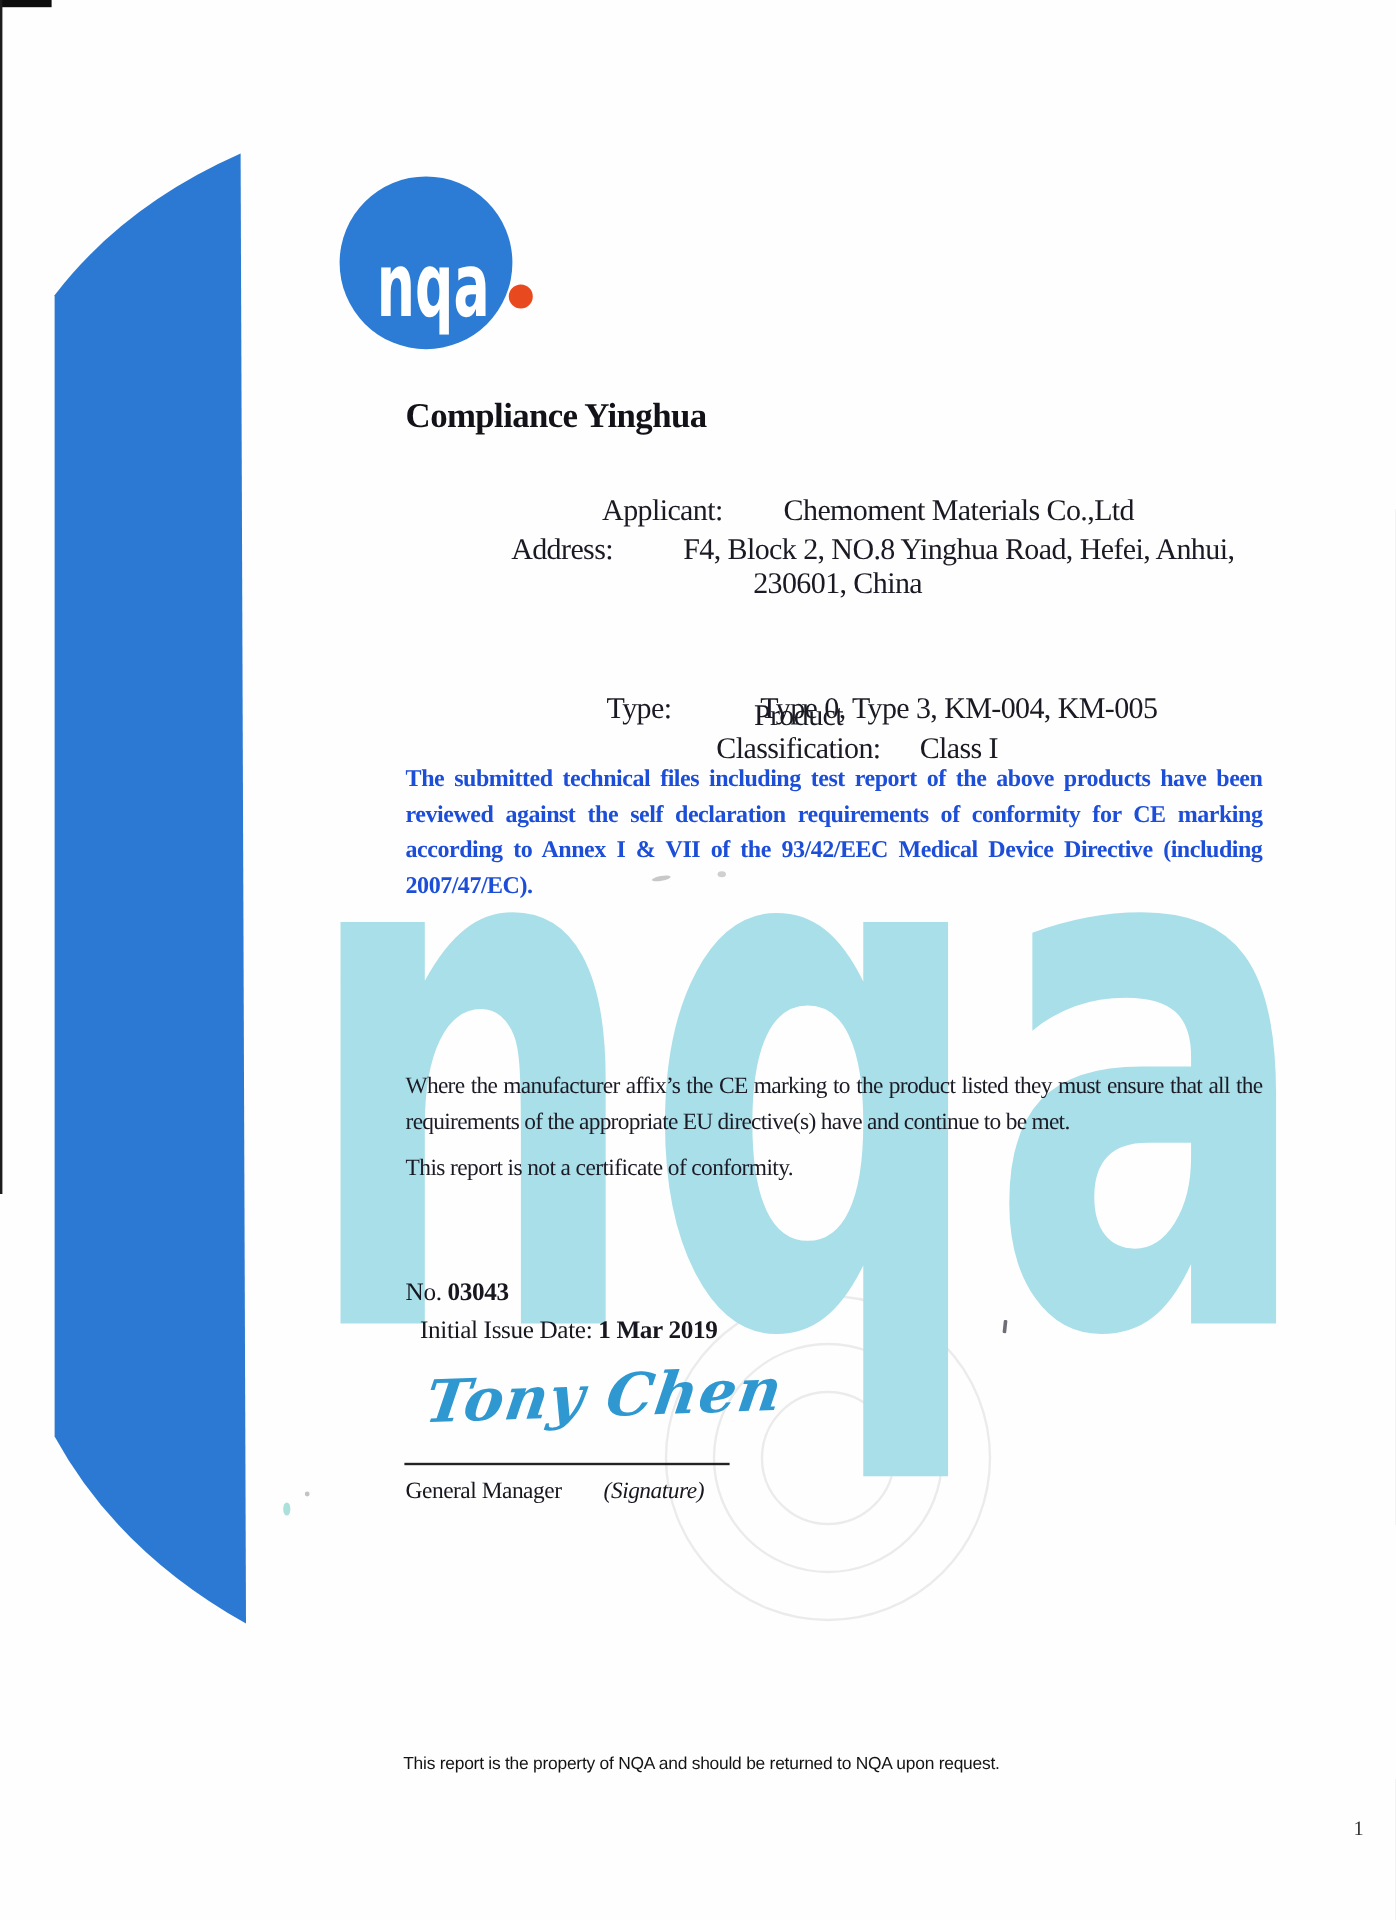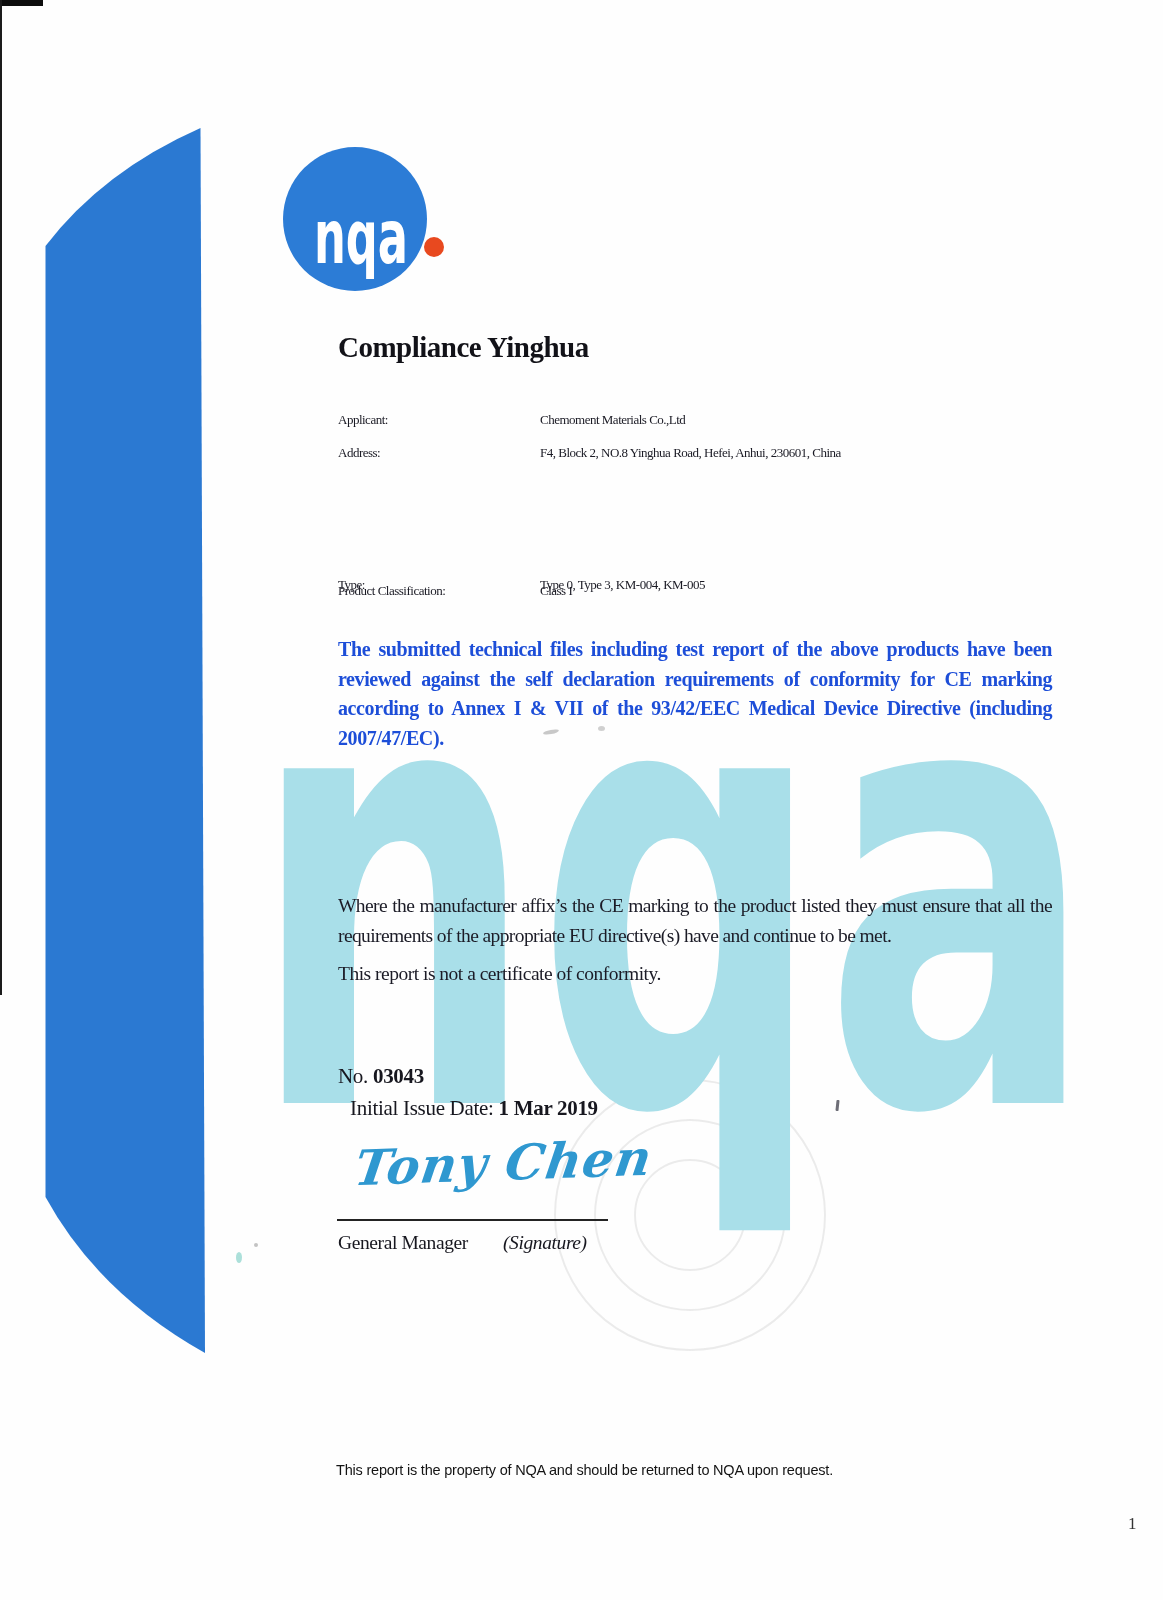--- a/index.html
+++ b/index.html
@@ -20,21 +20,21 @@
   .z1{z-index:1}.z2{z-index:2}.z3{z-index:3}
   .content{z-index:4;}
   
   .logo-svg{left:280px;top:144px;width:170px;height:160px;z-index:4;}
   .title{
     left:338px;top:331px;
     font-size:29px;font-weight:bold;letter-spacing:-0.5px;
     color:#121218;
   }
   
-  .field-row{left:338px;width:720px;font-size:13px;letter-spacing:-0.5px;color:#1a1a24;}
+  .field-row{left:338px;width:720px;font-size:25px;letter-spacing:-0.5px;color:#1a1a24;text-align:center;}
   .row-applicant{top:412px;}
   .row-address{top:445px;}
   .row-product{top:501px;}
   .row-type{top:534px;margin-top:43px;}
   .row-class{top:583px;}
   .f-label{display:inline-block;width:202px;}
   
   .para{left:338px;width:714px;text-align:justify;color:#1b1b26;}
   .para-bold{
     top:635px;font-size:20px;font-weight:bold;line-height:29.5px;

